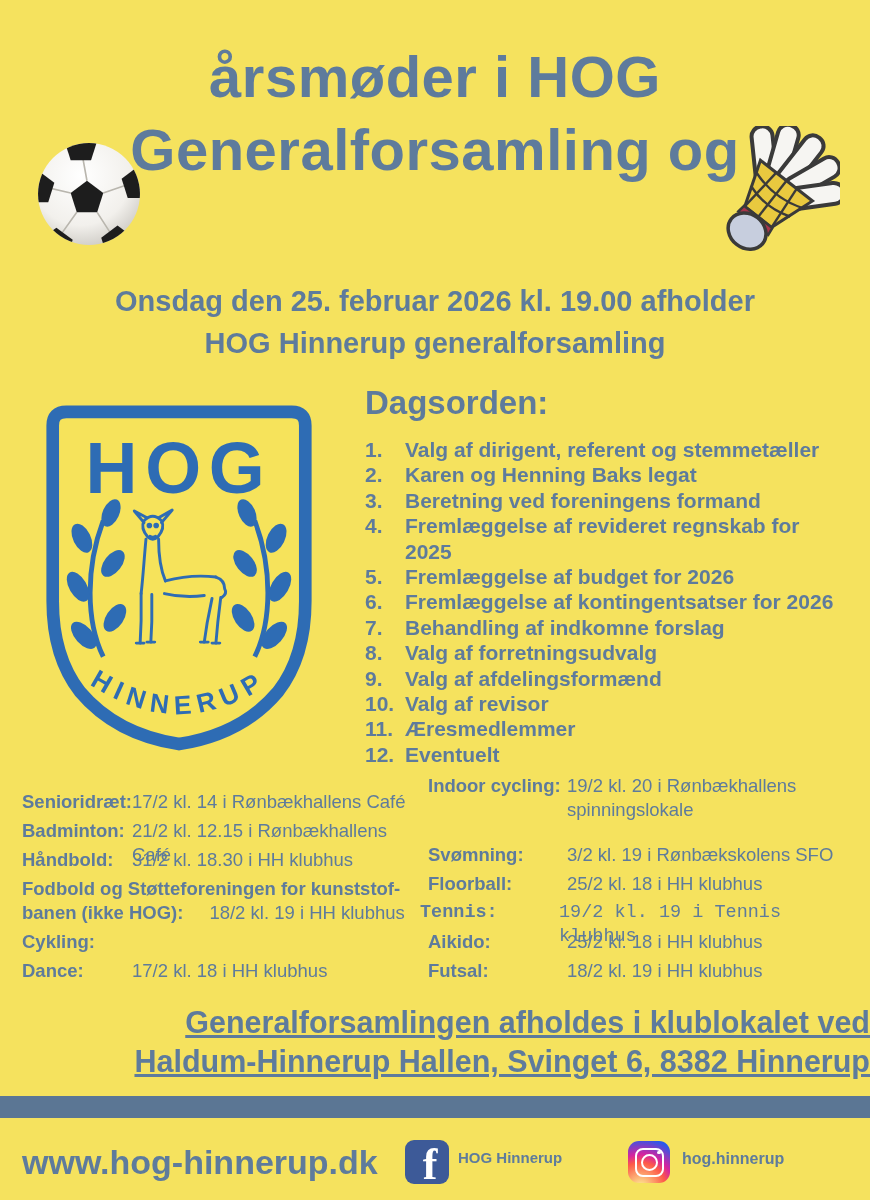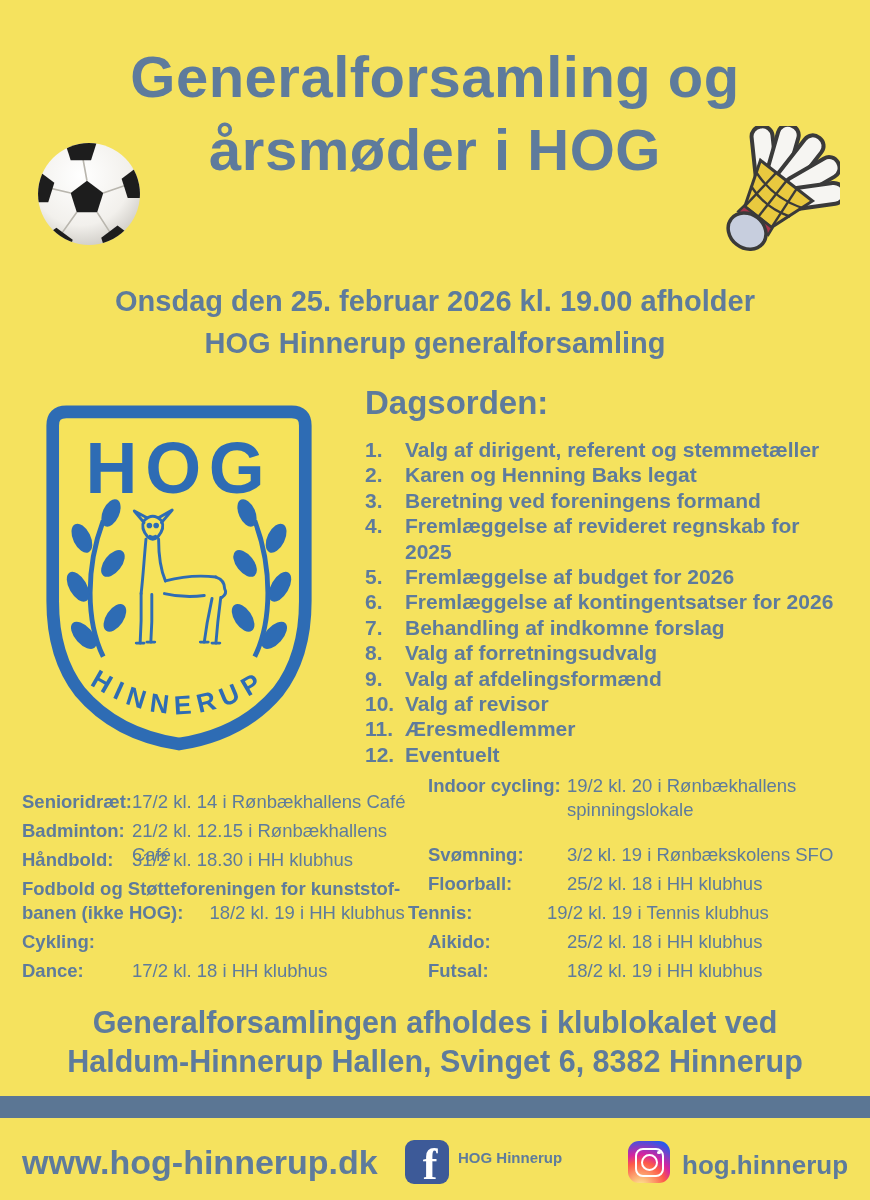--- a/index.html
+++ b/index.html
@@ -40,22 +40,22 @@
   }
   .srow.cols { display:grid; }
   .srow.lcols { grid-template-columns:110px 1fr; width:390px; }
   .srow.rcols { grid-template-columns:139px 1fr; width:406px; }
   .srow .lbl { font-weight:bold; }
   .srow.wide { width:392px; }
   .srow.wide .lbl { font-weight:bold; }
   .srow.wide .val { margin-left:26px; }
 
   .venue {
-    top:1003px; left:0; width:870px; text-align:center;
-    font-size:30.5px; font-weight:bold; line-height:39px;
+    top:1003px; left:0; width:870px; text-align:right;
+    font-size:30.5px; font-weight:bold; line-height:39px;text-decoration:underline;
   }
 
   .bar { top:1096px; left:0; width:870px; height:22px; background:#5B7694; }
 
   .website { left:22px; top:1143px; font-size:34px; font-weight:bold; }
 
   .fb-icon {
     left:405px; top:1140px; width:44px; height:44px;
     background:#3D5A98; border-radius:9px; overflow:hidden;
     color:#fff; text-align:center;
@@ -68,28 +68,28 @@
   .fb-label { left:458px; top:1149px; font-size:15px; font-weight:bold; }
 
   .ig-icon {
     left:628px; top:1141px; width:42px; height:42px; border-radius:11px;
     background:radial-gradient(circle at 30% 110%, #fdf497 0%, #fd5949 45%, #d6249f 60%, #285AEB 90%);
     display:flex; align-items:center; justify-content:center;
   }
   .ig-cam { width:25px; height:25px; border:2.5px solid #fff; border-radius:8px; position:relative; }
   .ig-cam::after { content:''; position:absolute; inset:4px; border:2.5px solid #fff; border-radius:50%; }
   .ig-cam::before { content:''; position:absolute; top:1px; right:1px; width:3.5px; height:3.5px; background:#fff; border-radius:50%; }
-  .ig-label { left:682px; top:1150px; font-size:26px; font-weight:bold; }
+  .ig-label { left:682px; top:1150px; font-size:16px; font-weight:bold; }
 </style>
 </head>
 <body>
 
 <div class="abs title">
+  <div>årsmøder i HOG</div>
   <div>Generalforsamling og</div>
-  <div>årsmøder i HOG</div>
 </div>
 
 <svg class="abs soccer" viewBox="0 0 104 104">
   <defs>
     <radialGradient id="ballGrad" cx="42%" cy="32%" r="75%">
       <stop offset="0%" stop-color="#ffffff"></stop>
       <stop offset="65%" stop-color="#f2f0ec"></stop>
       <stop offset="100%" stop-color="#c9c6c0"></stop>
     </radialGradient>
     <clipPath id="ballClip">
@@ -281,21 +281,21 @@
   <span class="val" style="max-width:252px;">19/2 kl. 20 i Rønbækhallens spinningslokale</span>
 </div>
 <div class="srow rcols cols" style="left:428px; top:843px;">
   <span class="lbl">Svømning:</span>
   <span class="val">3/2 kl. 19 i Rønbækskolens SFO</span>
 </div>
 <div class="srow rcols cols" style="left:428px; top:872px;">
   <span class="lbl">Floorball:</span>
   <span class="val">25/2 kl. 18 i HH klubhus</span>
 </div>
-<div class="srow rcols cols" style="left:408px; top:901px;">
+<div class="srow rcols cols" style="left:420px; top:901px;font-family:Liberation Mono, monospace;">
   <span class="lbl">Tennis:</span>
   <span class="val">19/2 kl. 19 i Tennis klubhus</span>
 </div>
 <div class="srow rcols cols" style="left:428px; top:930px;">
   <span class="lbl">Aikido:</span>
   <span class="val">25/2 kl. 18 i HH klubhus</span>
 </div>
 <div class="srow rcols cols" style="left:428px; top:959px;">
   <span class="lbl">Futsal:</span>
   <span class="val">18/2 kl. 19 i HH klubhus</span>

